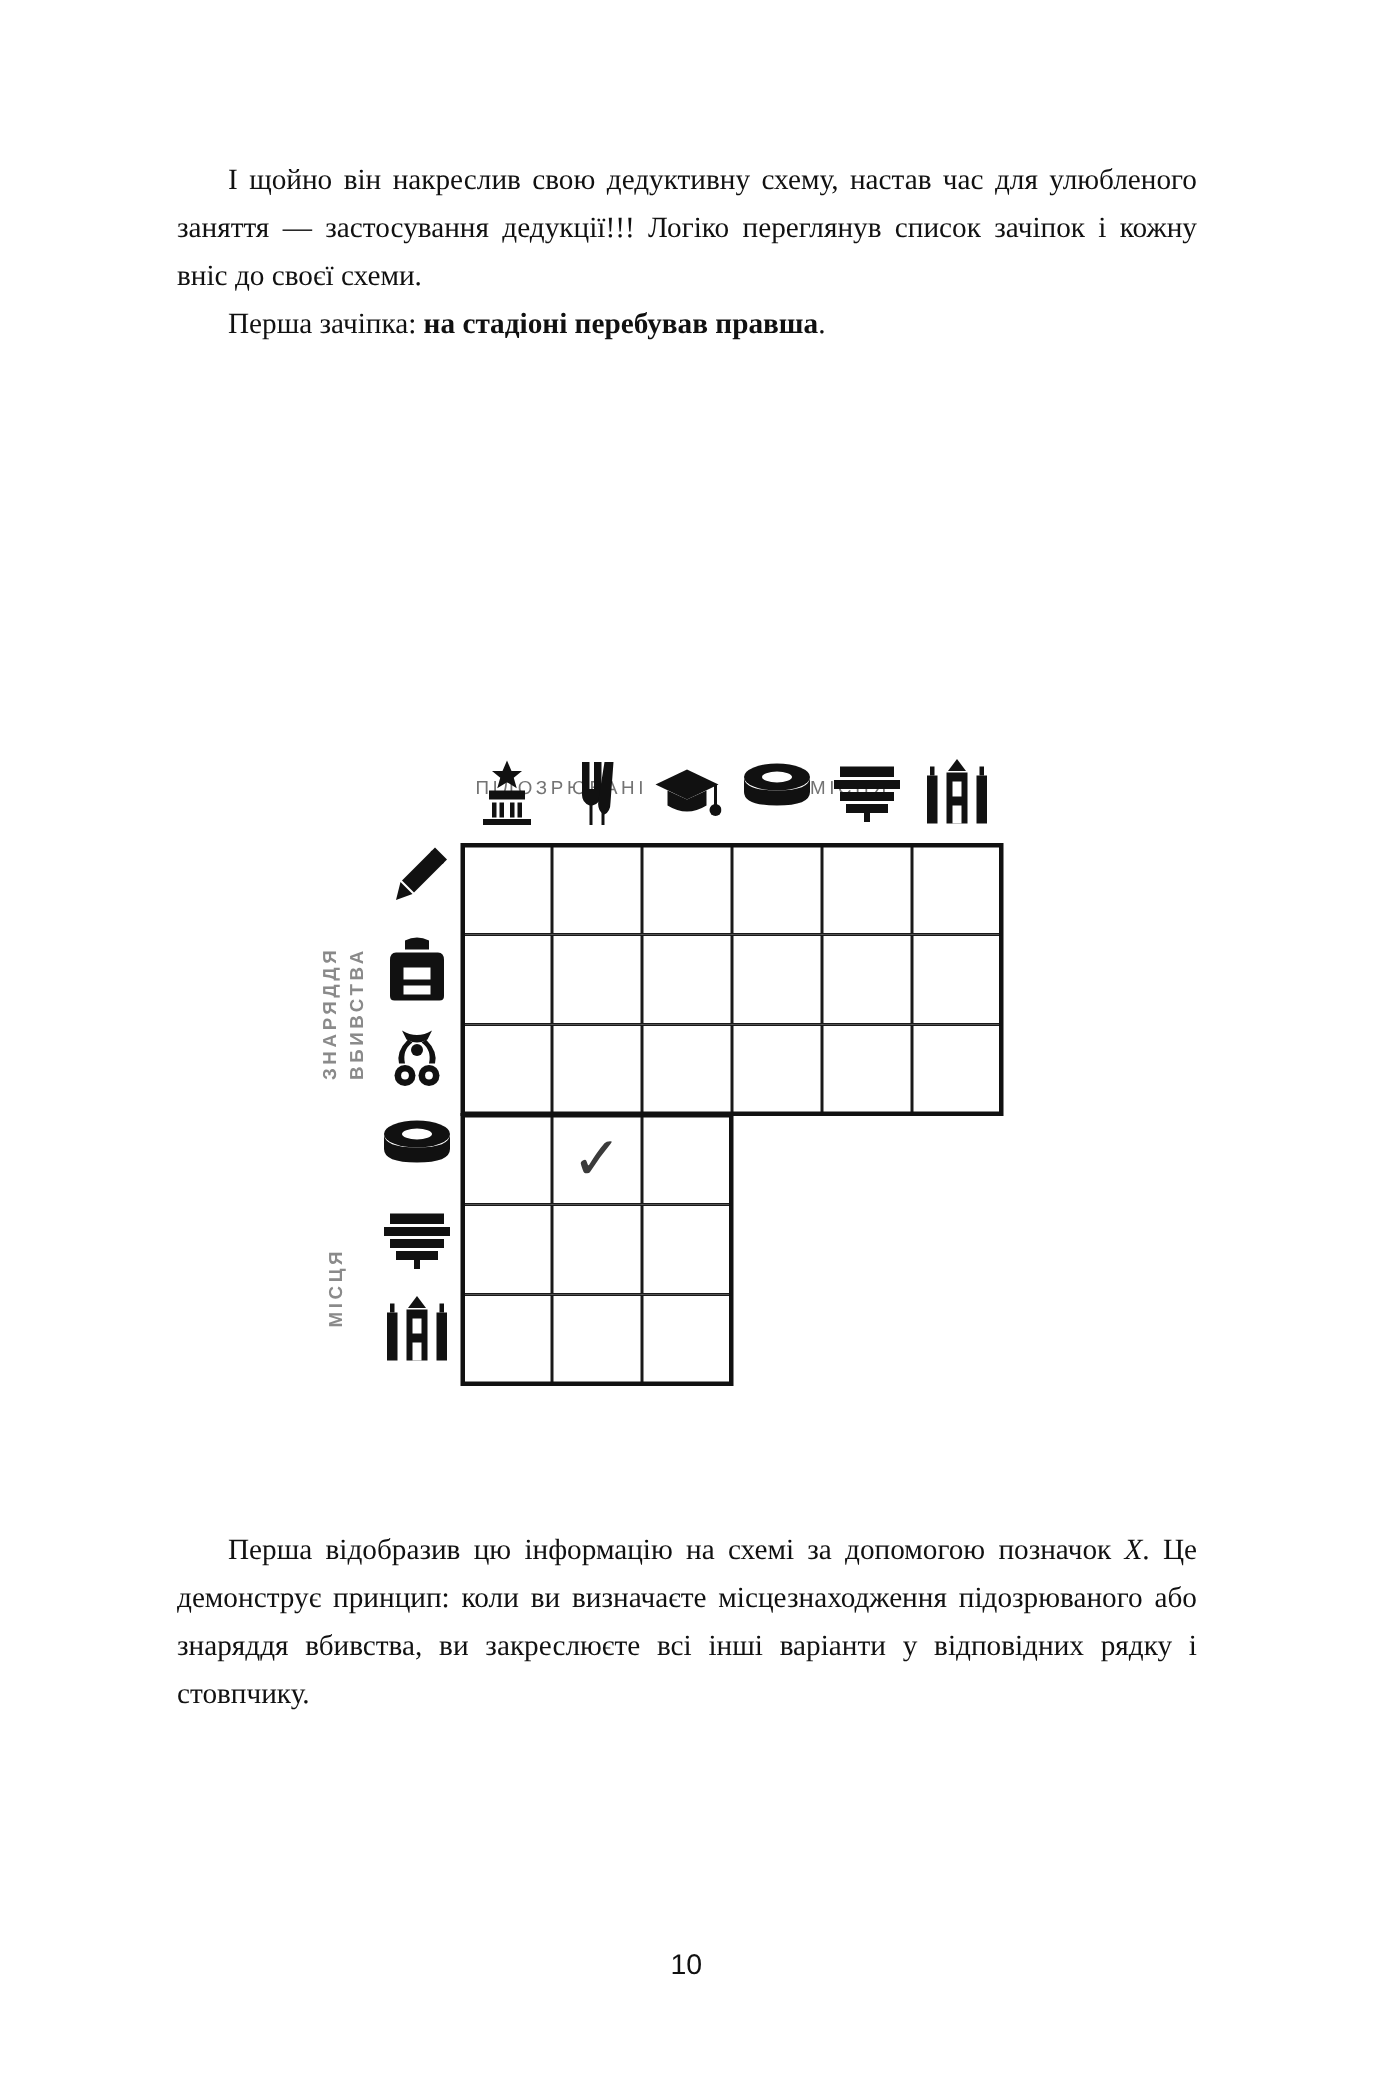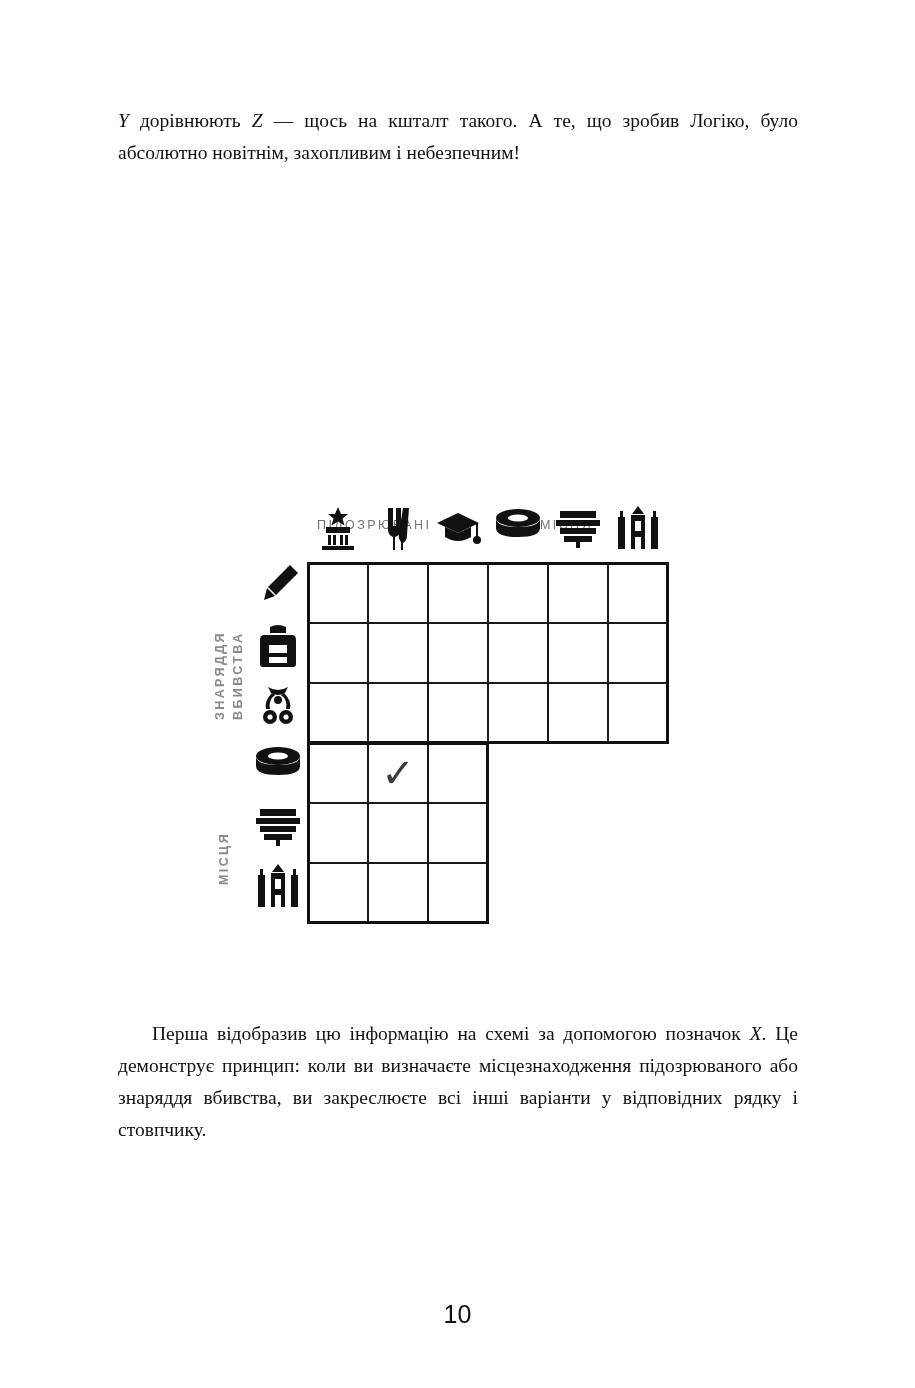--- a/index.html
+++ b/index.html
@@ -132,32 +132,33 @@
     color: #3b3b3b;
     font-family: "DejaVu Sans", sans-serif;
   }
   .pagenum {
     position: absolute;
     left: 0;
     top: 1300px;
     width: 915px;
     text-align: center;
     font-family: "Liberation Sans", sans-serif;
-    font-size: 25px;
+    font-size: 19px;
     color: #111;
   }
   svg { display: block; margin: 0 auto; }
 </style>
 </head>
 <body>
 
 <div class="page">
 
   <div class="text-block top-text">
-    <p class="noindent"><span class="ital">Y</span><span> дорівнюють </span><span class="ital">Z</span><span> — щось на кшталт такого. А те, що зробив Логіко, було абсолютно новітнім, захопливим і небезпечним!</span></p>
+    <p>І щойно він накреслив свою дедуктивну схему, настав час для улюбленого заняття — застосування дедукції!!! Логіко переглянув список зачіпок і кожну вніс до своєї схеми.</p>
+    <p><span>Перша зачіпка: </span><span class="bold">на стадіоні перебував правша</span><span>.</span></p>
   </div>
 
   <div class="puzzle">
 
     <div class="cat-label cat-suspects">ПІДОЗРЮВАНІ</div>
     <div class="cat-label cat-places-top">МІСЦЯ</div>
 
     <div class="vlabel vlabel-weapons-1">ЗНАРЯДДЯ</div>
     <div class="vlabel vlabel-weapons-2">ВБИВСТВА</div>
     <div class="vlabel vlabel-places">МІСЦЯ</div>

